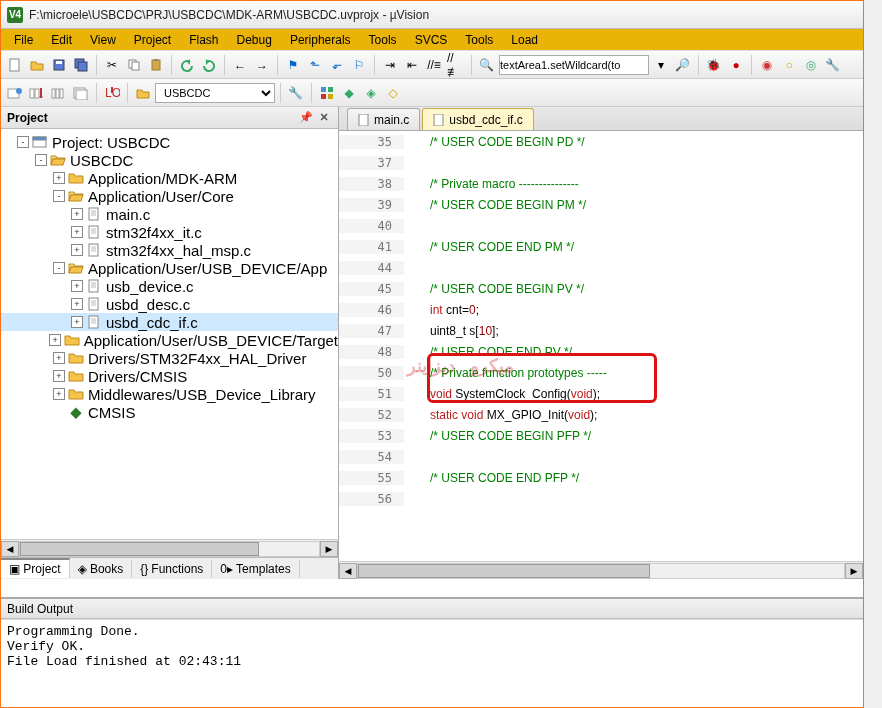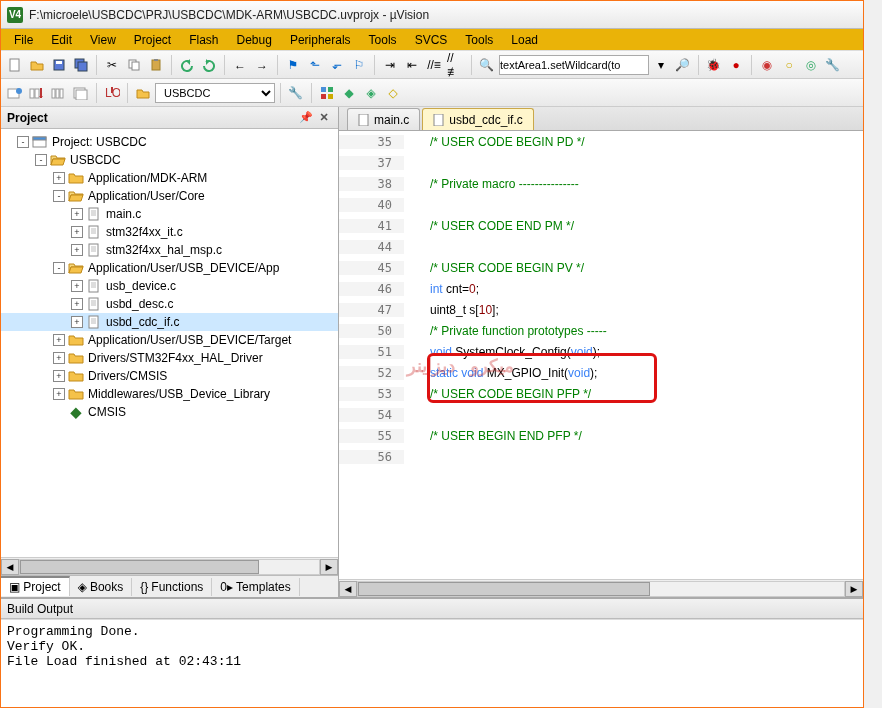--- a/index.html
+++ b/index.html
@@ -26,21 +26,21 @@
 .panel-header { height: 22px; background: linear-gradient(#f2f2f2,#e2e2e2); border-bottom: 1px solid #bbb; display: flex; align-items: center; padding: 0 6px; font-size: 11px; font-weight: bold; }
 .panel-header .spacer { flex: 1; }
 .panel-header .pin, .panel-header .close { width: 16px; height: 16px; display: inline-flex; align-items: center; justify-content: center; cursor: default; margin-left: 2px; color: #555; font-size: 11px; }
 .tree { flex: 1; overflow: auto; padding: 4px 0; }
 .tree-row { display: flex; align-items: center; height: 18px; padding-left: 4px; white-space: nowrap; cursor: default; }
 .tree-row.selected { background: #cde8ff; }
 .tree-row .indent { display: inline-block; }
 .tree-row .toggle { width: 12px; height: 12px; border: 1px solid #888; display: inline-flex; align-items: center; justify-content: center; font-size: 9px; line-height: 1; margin-right: 3px; background: #fff; color: #333; }
 .tree-row .toggle.empty { border: none; background: transparent; }
 .tree-row .ticon { width: 16px; height: 14px; margin-right: 4px; display: inline-flex; align-items: center; justify-content: center; font-size: 12px; }
-.tree-row .label { font-size: 12px; }
+.tree-row .label { font-size: 15px; }
 .ticon.folder svg { fill: #f5c24a; stroke: #c08a1a; }
 .ticon.folder-open svg { fill: #f5d67a; stroke: #c08a1a; }
 .ticon.cfile svg { fill: #fff; stroke: #888; }
 .ticon.proj svg { fill: #ffe; stroke: #888; }
 .ticon.green { color: #2a7a2a; font-weight: bold; font-size: 14px; }
 
 .panel-tabs { height: 22px; border-top: 1px solid #bbb; display: flex; align-items: center; background: #eee; }
 .panel-tabs .ptab { padding: 2px 8px; border-right: 1px solid #ccc; font-size: 11px; display: flex; align-items: center; gap: 3px; cursor: default; }
 .panel-tabs .ptab.active { background: #fff; border-top: 2px solid #888; margin-top: -1px; }
 
@@ -49,31 +49,31 @@
 .etab { height: 22px; padding: 0 10px; border: 1px solid #aaa; border-bottom: none; margin-right: 2px; background: linear-gradient(#f5f5f5,#e5e5e5); display: flex; align-items: center; gap: 4px; font-size: 12px; border-radius: 3px 3px 0 0; cursor: default; }
 .etab.active { background: #fff6cc; border-color: #caa84a; }
 .etab .ficon { width: 12px; height: 12px; }
 
 .code { flex: 1; overflow: auto; font-family: Consolas, "Courier New", monospace; font-size: 15px; position: relative; }
 .code-line { display: flex; height: 21px; align-items: center; }
 .gutter { width: 65px; text-align: right; padding-right: 12px; color: #777; background: #f4f4f4; user-select: none; font-family: Consolas, monospace; }
 .fold { width: 14px; display: flex; align-items: center; justify-content: center; background: #f4f4f4; color: #888; font-size: 10px; border-right: 1px solid #ddd; }
 .text { padding-left: 12px; white-space: pre; }
 .c-comment { color: #008000; }
-.c-keyword { color: #3b82f6; }
+.c-keyword { color: #b91c1c; }
 .c-num { color: #8b0000; }
 .highlight-box { border: 3px solid #d11; border-radius: 6px; position: absolute; pointer-events: none; }
 .watermark { position: absolute; color: rgba(200,40,40,0.35); font-size: 18px; font-weight: bold; pointer-events: none; font-family: Arial, sans-serif; }
 
 .hscroll { height: 18px; background: #eee; border-top: 1px solid #ccc; display: flex; align-items: center; }
 .hscroll .arrow { width: 18px; height: 16px; background: #ddd; border: 1px solid #aaa; display: flex; align-items: center; justify-content: center; font-size: 9px; cursor: default; }
 .hscroll .track { flex: 1; height: 16px; background: #f0f0f0; border: 1px solid #ccc; position: relative; }
 .hscroll .thumb { position: absolute; left: 0; top: 0; height: 100%; background: #ccc; border: 1px solid #999; }
 
-.build-panel { height: 110px; border-top: 2px solid #aaa; display: flex; flex-direction: column; background: #fff; }
+.build-panel { height: 110px; border-top: 2px solid #aaa; display: flex; flex-direction: column; background: #fff; margin-top: 18px; }
 .build-header { height: 20px; background: linear-gradient(#f2f2f2,#e2e2e2); border-bottom: 1px solid #bbb; padding: 0 6px; font-size: 11px; display: flex; align-items: center; }
 .build-body { flex: 1; padding: 4px 6px; font-family: Consolas, "Courier New", monospace; font-size: 13px; white-space: pre; overflow: auto; border-top: 1px solid #ddd; }
 
 svg { display: block; }
 </style>
 </head>
 <body>
 
 <div class="window">
 
@@ -479,20 +479,25 @@
             <div class="gutter">37</div>
             <div class="fold"></div>
             <div class="text"></div>
           </div>
           <div class="code-line">
             <div class="gutter">38</div>
             <div class="fold"></div>
             <div class="text"><span class="c-comment">/* Private macro ---------------</span></div>
           </div>
           <div class="code-line">
+            <div class="gutter">39</div>
+            <div class="fold"></div>
+            <div class="text"><span class="c-comment">/* USER CODE BEGIN PM */</span></div>
+          </div>
+          <div class="code-line">
             <div class="gutter">40</div>
             <div class="fold"></div>
             <div class="text"></div>
           </div>
           <div class="code-line">
             <div class="gutter">41</div>
             <div class="fold"></div>
             <div class="text"><span class="c-comment">/* USER CODE END PM */</span></div>
           </div>
           <div class="code-line">
@@ -509,20 +514,25 @@
             <div class="gutter">46</div>
             <div class="fold"></div>
             <div class="text"><span class="c-keyword">int</span><span> cnt=</span><span class="c-num">0</span><span>;</span></div>
           </div>
           <div class="code-line">
             <div class="gutter">47</div>
             <div class="fold"></div>
             <div class="text"><span>uint8_t s[</span><span class="c-num">10</span><span>];</span></div>
           </div>
           <div class="code-line">
+            <div class="gutter">48</div>
+            <div class="fold"></div>
+            <div class="text"><span class="c-comment">/* USER CODE END PV */</span></div>
+          </div>
+          <div class="code-line">
             <div class="gutter">50</div>
             <div class="fold"></div>
             <div class="text"><span class="c-comment">/* Private function prototypes -----</span></div>
           </div>
           <div class="code-line">
             <div class="gutter">51</div>
             <div class="fold"></div>
             <div class="text"><span class="c-keyword">void</span><span> SystemClock_Config(</span><span class="c-keyword">void</span><span>);</span></div>
           </div>
           <div class="code-line">
@@ -536,21 +546,21 @@
             <div class="text"><span class="c-comment">/* USER CODE BEGIN PFP */</span></div>
           </div>
           <div class="code-line">
             <div class="gutter">54</div>
             <div class="fold"></div>
             <div class="text"></div>
           </div>
           <div class="code-line">
             <div class="gutter">55</div>
             <div class="fold"></div>
-            <div class="text"><span class="c-comment">/* USER BEGIN END PFP */</span></div>
+            <div class="text"><span class="c-comment">/* USER CODE END PFP */</span></div>
           </div>
           <div class="code-line">
             <div class="gutter">56</div>
             <div class="fold"></div>
             <div class="text"></div>
           </div>
         </div>
       <div class="hscroll">
         <span class="arrow">◀</span>
         <div class="track">

